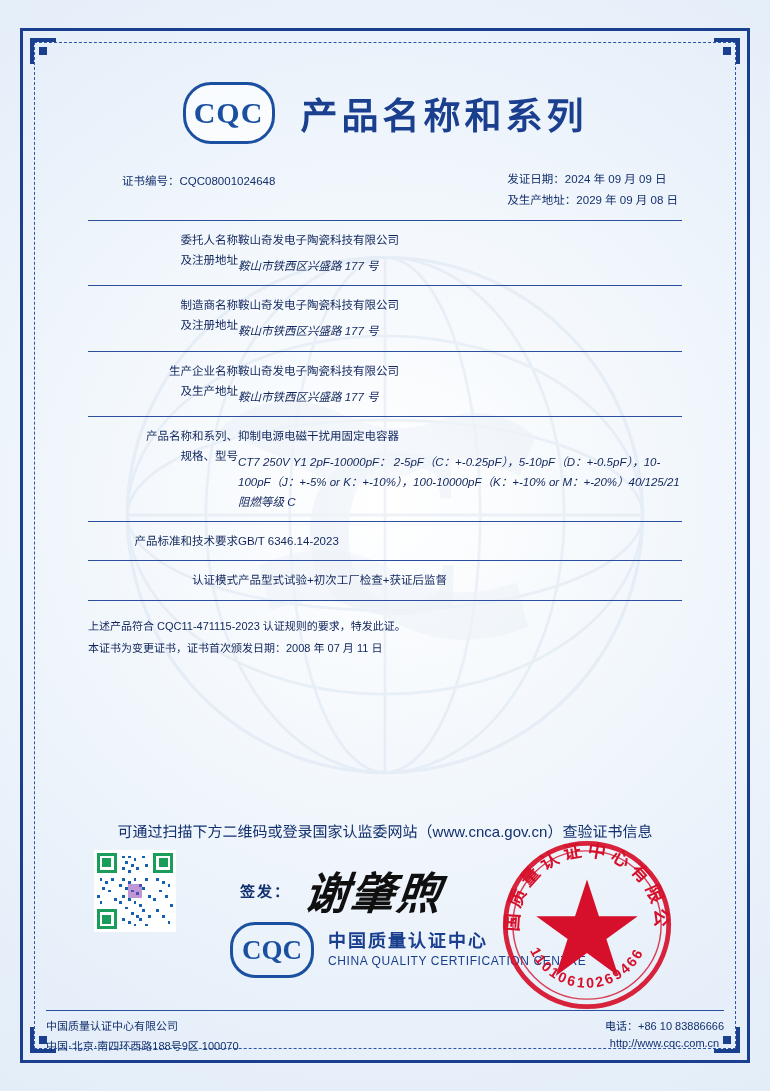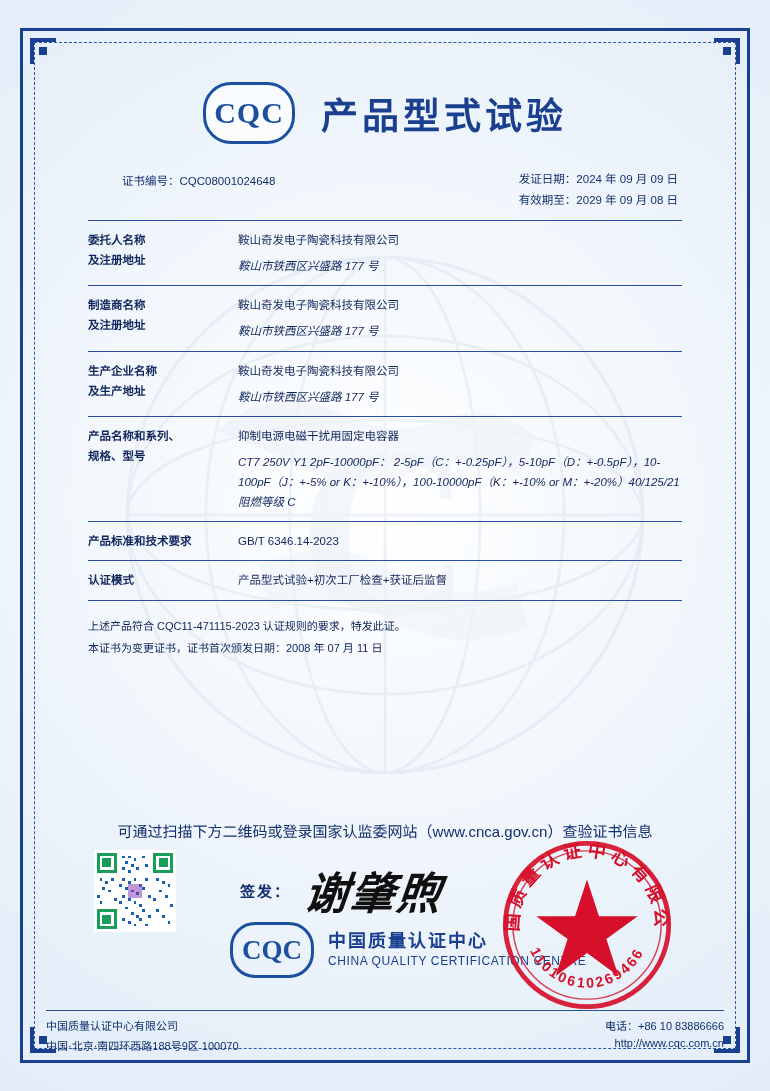--- a/index.html
+++ b/index.html
@@ -86,21 +86,21 @@
   .rule{height:1px;background:#2a4f9e;margin:8px 28px 0 28px;}
 
   table.fields{
     width:calc(100% - 56px);margin:0 28px;border-collapse:collapse;
     font-size:11.5px;color:#10255c;
   }
   table.fields td{
     vertical-align:top;padding:9px 0 9px 0;
     border-bottom:1px solid #2a4f9e;
   }
-  td.label{width:150px;padding-left:10px;font-weight:bold;line-height:1.75;white-space:pre-line;}
+  td.label{width:150px;padding-left:10px;font-weight:normal;line-height:1.75;white-space:pre-line;text-align:right;}
   td.value{padding-left:8px;line-height:1.75;}
   td.value .l2{margin-top:6px;font-style:italic;}
 
   .statement{
     margin:14px 28px 0 28px;font-size:11px;color:#10255c;line-height:2.05;
   }
 
   .scan-note{
     position:absolute;left:0;right:0;top:760px;text-align:center;
     font-size:15px;color:#13306f;
@@ -138,21 +138,21 @@
     position:absolute;right:28px;top:770px;width:190px;height:190px;
   }
   .seal svg{width:100%;height:100%}
 
   .footer{
     position:absolute;left:46px;right:46px;bottom:34px;
     font-size:11px;color:#12306e;
   }
   .footer .fline{display:flex;justify-content:space-between;}
   .footer .fleft div{margin-bottom:4px;}
-  .footer .fright{text-align:right;}
+  .footer .fright{text-align:center;}
   .footer .fright div{margin-bottom:4px;}
   .footer-sep{height:1px;background:#2a4f9e;margin-bottom:6px;}
 </style>
 </head>
 <body>
 
 <div class="cert">
 
   <div class="border-outer"></div>
   <div class="border-inner"></div>
@@ -190,33 +190,33 @@
       <path d="M40 70 q20 -18 45 -6 q18 9 35 2 q18 -7 34 6 l-6 14 q-20 -10 -36 -2 q-20 10 -40 0 q-18 -9 -32 -14z" fill="#b9cde4" opacity=".75"></path>
       <path d="M55 118 q26 -12 48 2 q20 13 44 4 l4 16 q-26 10 -48 -2 q-22 -12 -44 -4z" fill="#b9cde4" opacity=".7"></path>
       <text x="100" y="135" text-anchor="middle" font-family="Liberation Serif, serif" font-size="86" font-weight="bold" fill="#b4c9e2" opacity=".85">C</text>
     </svg>
   </div>
 
   <div class="content">
 
     <div class="head">
       <div class="cqc-logo">CQC</div>
-      <div class="title">产品型式试验</div>
+      <div class="title">产品名称和系列</div>
     </div>
 
     <div class="meta">
       <div class="left">
         <span>证书编号：</span><span>CQC08001024648</span>
       </div>
       <div class="right">
         <div>
           <span>发证日期：</span><span>2024 年 09 月 09 日</span>
         </div>
         <div>
-          <span>有效期至：</span><span>2029 年 09 月 08 日</span>
+          <span>及生产地址：</span><span>2029 年 09 月 08 日</span>
         </div>
       </div>
     </div>
 
     <div class="rule"></div>
 
     <table class="fields">
       <tbody>
         <tr>
           <td class="label">委托人名称

